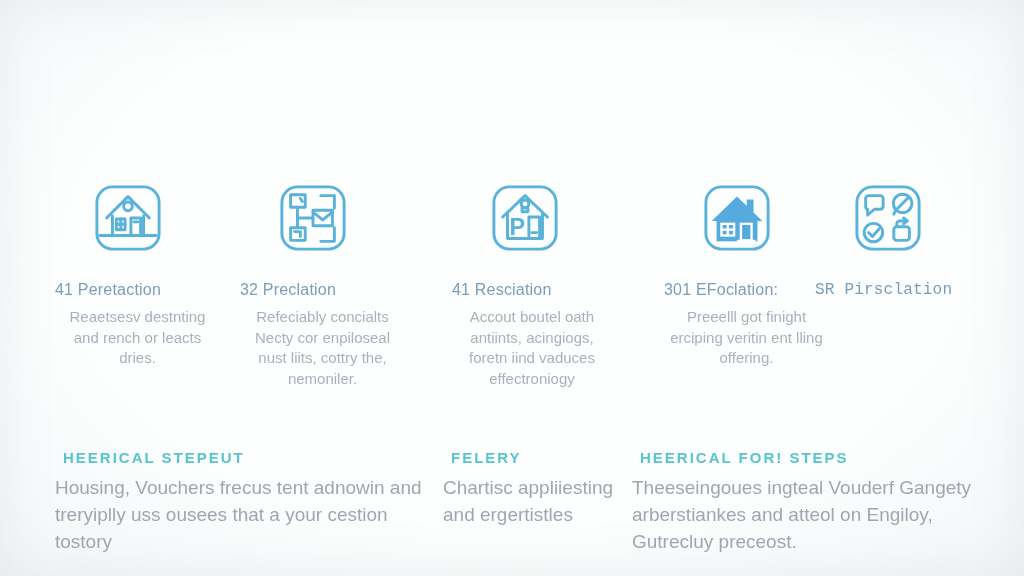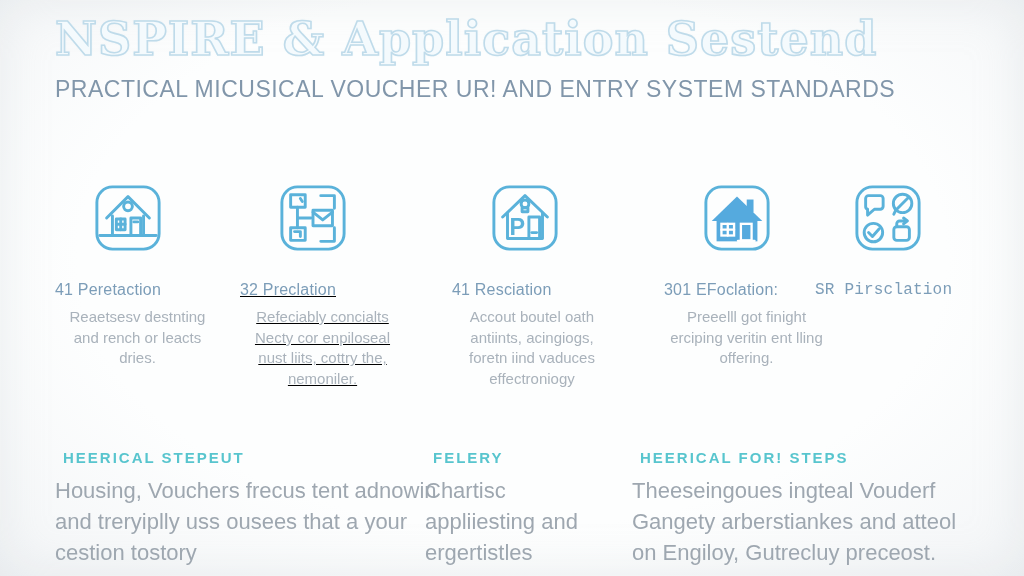--- a/index.html
+++ b/index.html
@@ -31,44 +31,42 @@
   .card{position:absolute;top:183px;width:165px;}
   .card .iconwrap{width:70px;height:70px;margin-left:38px;}
   .card h3{
     margin:28px 0 0 0;font-size:16px;font-weight:400;
     color:#7c9db8;letter-spacing:.2px;white-space:nowrap;
   }
   .card p{
     margin:8px 0 0 0;font-size:15px;line-height:1.38;
     color:#a9b2bb;font-weight:400;text-align:center;
   }
-  .c1{left:55px;} .c2{left:240px;text-decoration:underline;} .c3{left:452px;width:160px;}
+  .c1{left:55px;} .c2{left:240px;} .c3{left:452px;width:160px;}
   .c4{left:664px;} .c5{left:815px;width:170px;font-family:Liberation Mono, monospace;}
   .foot{position:absolute;top:441px;}
   .foot h4{
     margin:8px;font-size:15px;font-weight:bold;letter-spacing:2px;
     color:#58c5ce;white-space:nowrap;
   }
   .foot p{
-    margin:9px 0 0 0;font-size:22px;line-height:1.42;
+    margin:9px 0 0 0;font-size:19px;line-height:1.42;
     color:#9ea7b0;font-weight:400;
   }
-  .f1{left:55px;width:385px;} .f2{left:425px;width:180px;} .f3{left:632px;width:350px;}
+  .f1{left:55px;width:385px;} .f2{left:443px;width:180px;} .f3{left:632px;width:350px;}
   svg{display:block;}
   svg .ln{fill:none;stroke:#5ab2da;stroke-width:3;stroke-linecap:round;stroke-linejoin:round;}
   svg .fl{fill:#55aade;stroke:none;}
   svg .wh{fill:none;stroke:#ffffff;stroke-width:2.4;stroke-linecap:round;}
 </style>
 </head>
 <body>
 
 <div class="canvas">
 
-  <div class="title">NSPIRE &amp; Application Sestend</div>
-  <div class="subtitle">PRACTICAL MICUSICAL VOUCHER UR! AND ENTRY SYSTEM STANDARDS</div>
 
   <div class="card c1">
     <div class="iconwrap">
       <svg width="70" height="70" viewBox="0 0 72 72">
         <rect class="ln" x="4" y="4" width="64" height="64" rx="16"></rect>
         <line class="ln" x1="7" y1="54" x2="65" y2="54"></line>
         <path class="ln" d="M20 34 V54 M52 34 V54"></path>
         <path class="ln" d="M14 36 L36 14 L58 36"></path>
         <circle class="ln" cx="36" cy="24" r="4.5"></circle>
         <rect class="ln" x="24" y="37" width="9" height="11"></rect>

